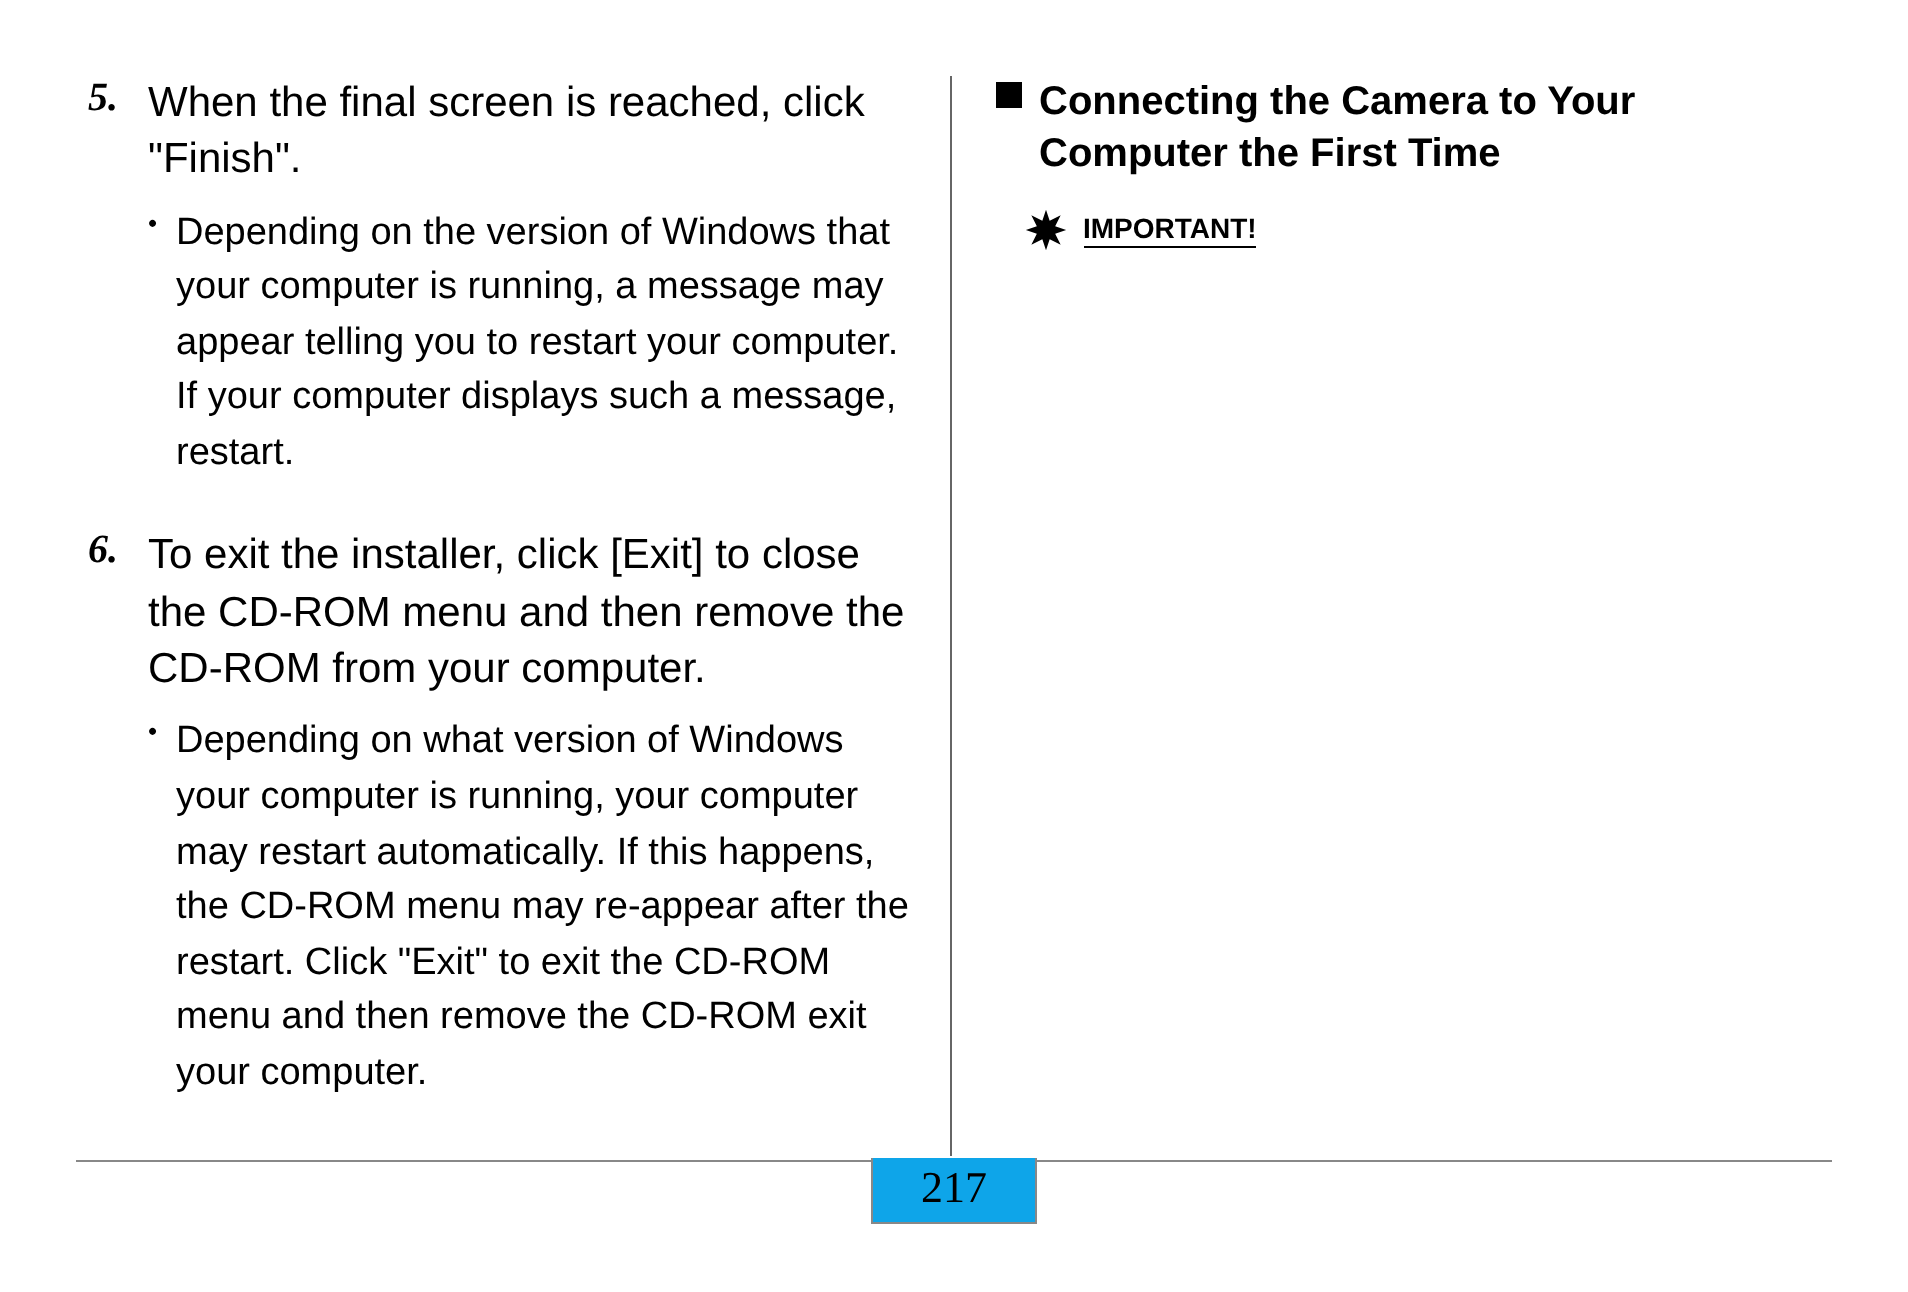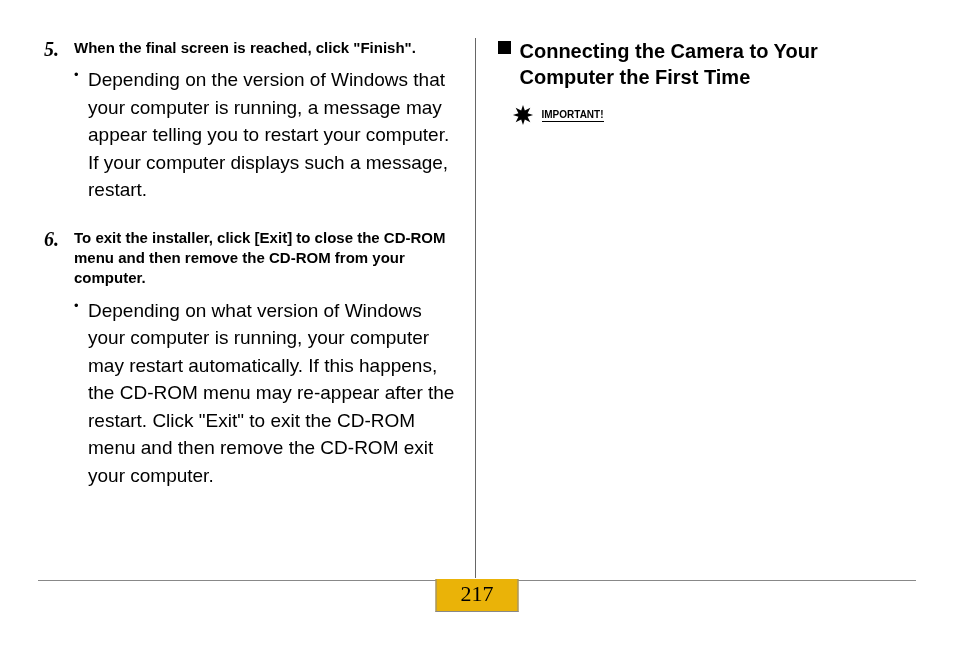--- a/index.html
+++ b/index.html
@@ -30,22 +30,22 @@
     font-style: italic;
     font-weight: bold;
     font-size: 20px;
     width: 30px;
     flex-shrink: 0;
     font-family: "Times New Roman", Times, serif;
     line-height: 1.1;
   }
   .step-body { flex: 1; }
   .step-title {
-    font-weight: bold;
-    font-size: 15px;
+    font-weight: normal;
+    font-size: 21px;
     line-height: 1.35;
     margin-bottom: 8px;
   }
   .step-note {
     font-size: 19px;
     line-height: 1.45;
     padding-left: 14px;
     position: relative;
     margin-bottom: 14px;
   }
@@ -76,21 +76,21 @@
     line-height: 1.3;
   }
 
   .important-row {
     display: flex;
     align-items: center;
     margin: 0 0 6px 14px;
   }
   .important-label {
     font-weight: bold;
-    font-size: 10px;
+    font-size: 14px;
     border-bottom: 1px solid #000;
     padding-bottom: 1px;
     margin-left: 8px;
   }
   .burst-icon { width: 22px; height: 22px; flex-shrink: 0; }
 
   .right-note {
     font-size: 13px;
     line-height: 1.45;
     margin-left: 28px;
@@ -110,21 +110,21 @@
     right: 38px;
     top: 580px;
     border-top: 1px solid #888;
     height: 50px;
   }
   .page-num-box {
     position: absolute;
     left: 50%;
     transform: translateX(-50%);
     top: -2px;
-    background: #eab308;
+    background: #0ea5e9;
     border-left: 1px solid #888;
     border-right: 1px solid #888;
     border-bottom: 1px solid #888;
     padding: 2px 24px 4px 24px;
     font-family: "Times New Roman", Times, serif;
     font-size: 22px;
   }
   .footer-text {
     position: absolute;
     right: 0;

